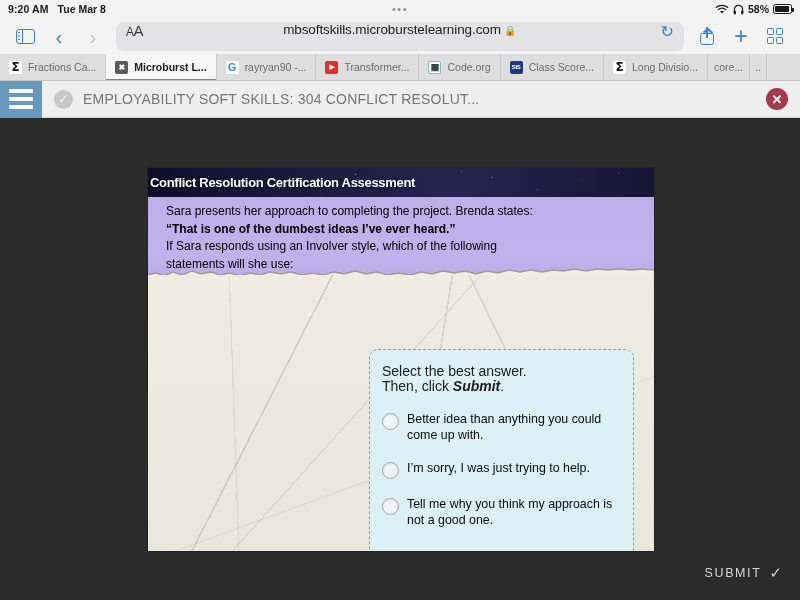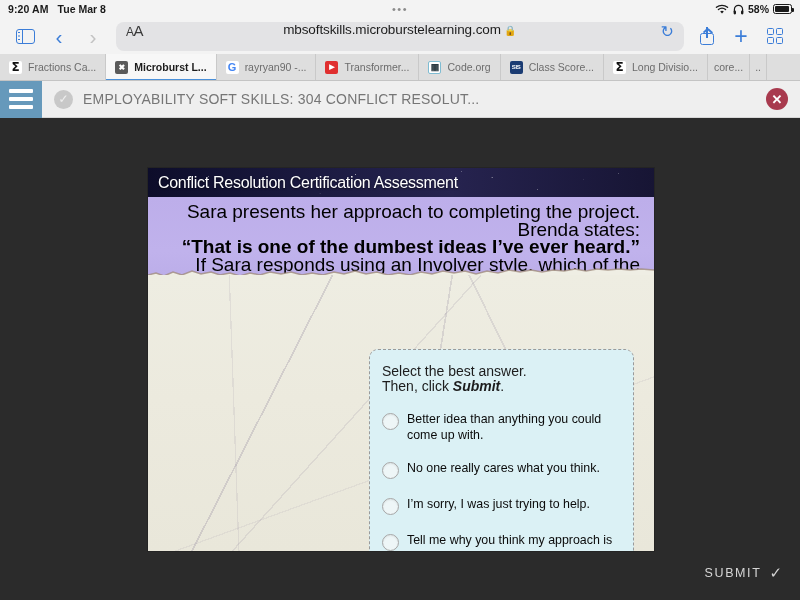--- a/index.html
+++ b/index.html
@@ -114,28 +114,28 @@
               radial-gradient(1px 1px at 41% 22%, rgba(255,255,255,.7), transparent 60%),
               radial-gradient(1px 1px at 55% 62%, rgba(255,255,255,.55), transparent 60%),
               radial-gradient(1.2px 1.2px at 68% 33%, rgba(255,255,255,.9), transparent 60%),
               radial-gradient(1px 1px at 77% 75%, rgba(255,255,255,.6), transparent 60%),
               radial-gradient(1px 1px at 86% 41%, rgba(255,255,255,.75), transparent 60%),
               radial-gradient(1px 1px at 93% 18%, rgba(255,255,255,.5), transparent 60%),
               radial-gradient(1px 1px at 62% 12%, rgba(255,255,255,.45), transparent 60%),
               radial-gradient(1px 1px at 34% 88%, rgba(255,255,255,.45), transparent 60%),
               linear-gradient(90deg, #0d0d2a 0%, #1c1b42 35%, #26234f 60%, #171534 100%);
             display:flex; align-items:center; }
-  .banner-title { color:#fff; font-size:16px; font-weight:normal; letter-spacing:-.3px;
-                  padding-left:10px; text-shadow: 0 1px 2px rgba(0,0,0,.6); font-style: normal; }
+  .banner-title { color:#fff; font-size:13px; font-weight:bold; letter-spacing:-.3px;
+                  padding-left:2px; text-shadow: 0 1px 2px rgba(0,0,0,.6); font-style: normal; }
 
   
   .qpanel { position:absolute; left:0; top:29px; width:100%; height:78px;
             background: linear-gradient(180deg, #bdaeea 0%, #c0b2ec 70%, #bcaee9 100%);
             padding: 6px 14px 0 18px; }
-  .qline { font-size:19px; color:#000; line-height:17.5px;text-align:right; }
+  .qline { font-size:12px; color:#000; line-height:17.5px; }
   .qline.bold { font-weight:bold; }
 
   
   .torn { position:absolute; left:0; top:100px; width:100%; height:14px; overflow:hidden; }
   .torn svg { display:block; width:100%; height:14px; }
 
   
   .parch { position:absolute; left:0; top:107px; right:0; bottom:0;
            background:
              linear-gradient(117deg, transparent 0 28.4%, rgba(150,140,160,.30) 28.4% 28.7%, transparent 28.7%),
@@ -318,24 +318,20 @@
         <div class="instr">Select the best answer.</div>
         <div class="instr"><span>Then, click </span><b>Submit</b><span>.</span></div>
 
         <div class="opts">
           <div class="opt">
             <span class="radio"></span>
             <span class="opt-label">Better idea than anything you could come up with.</span>
           </div>
           <div class="opt">
             <span class="radio"></span>
-            <span class="opt-label">No one really cares what you think.</span>
-          </div>
-          <div class="opt">
-            <span class="radio"></span>
             <span class="opt-label">I’m sorry, I was just trying to help.</span>
           </div>
           <div class="opt">
             <span class="radio"></span>
             <span class="opt-label">Tell me why you think my approach is not a good one.</span>
           </div>
         </div>
       </div>
     </div>
 

